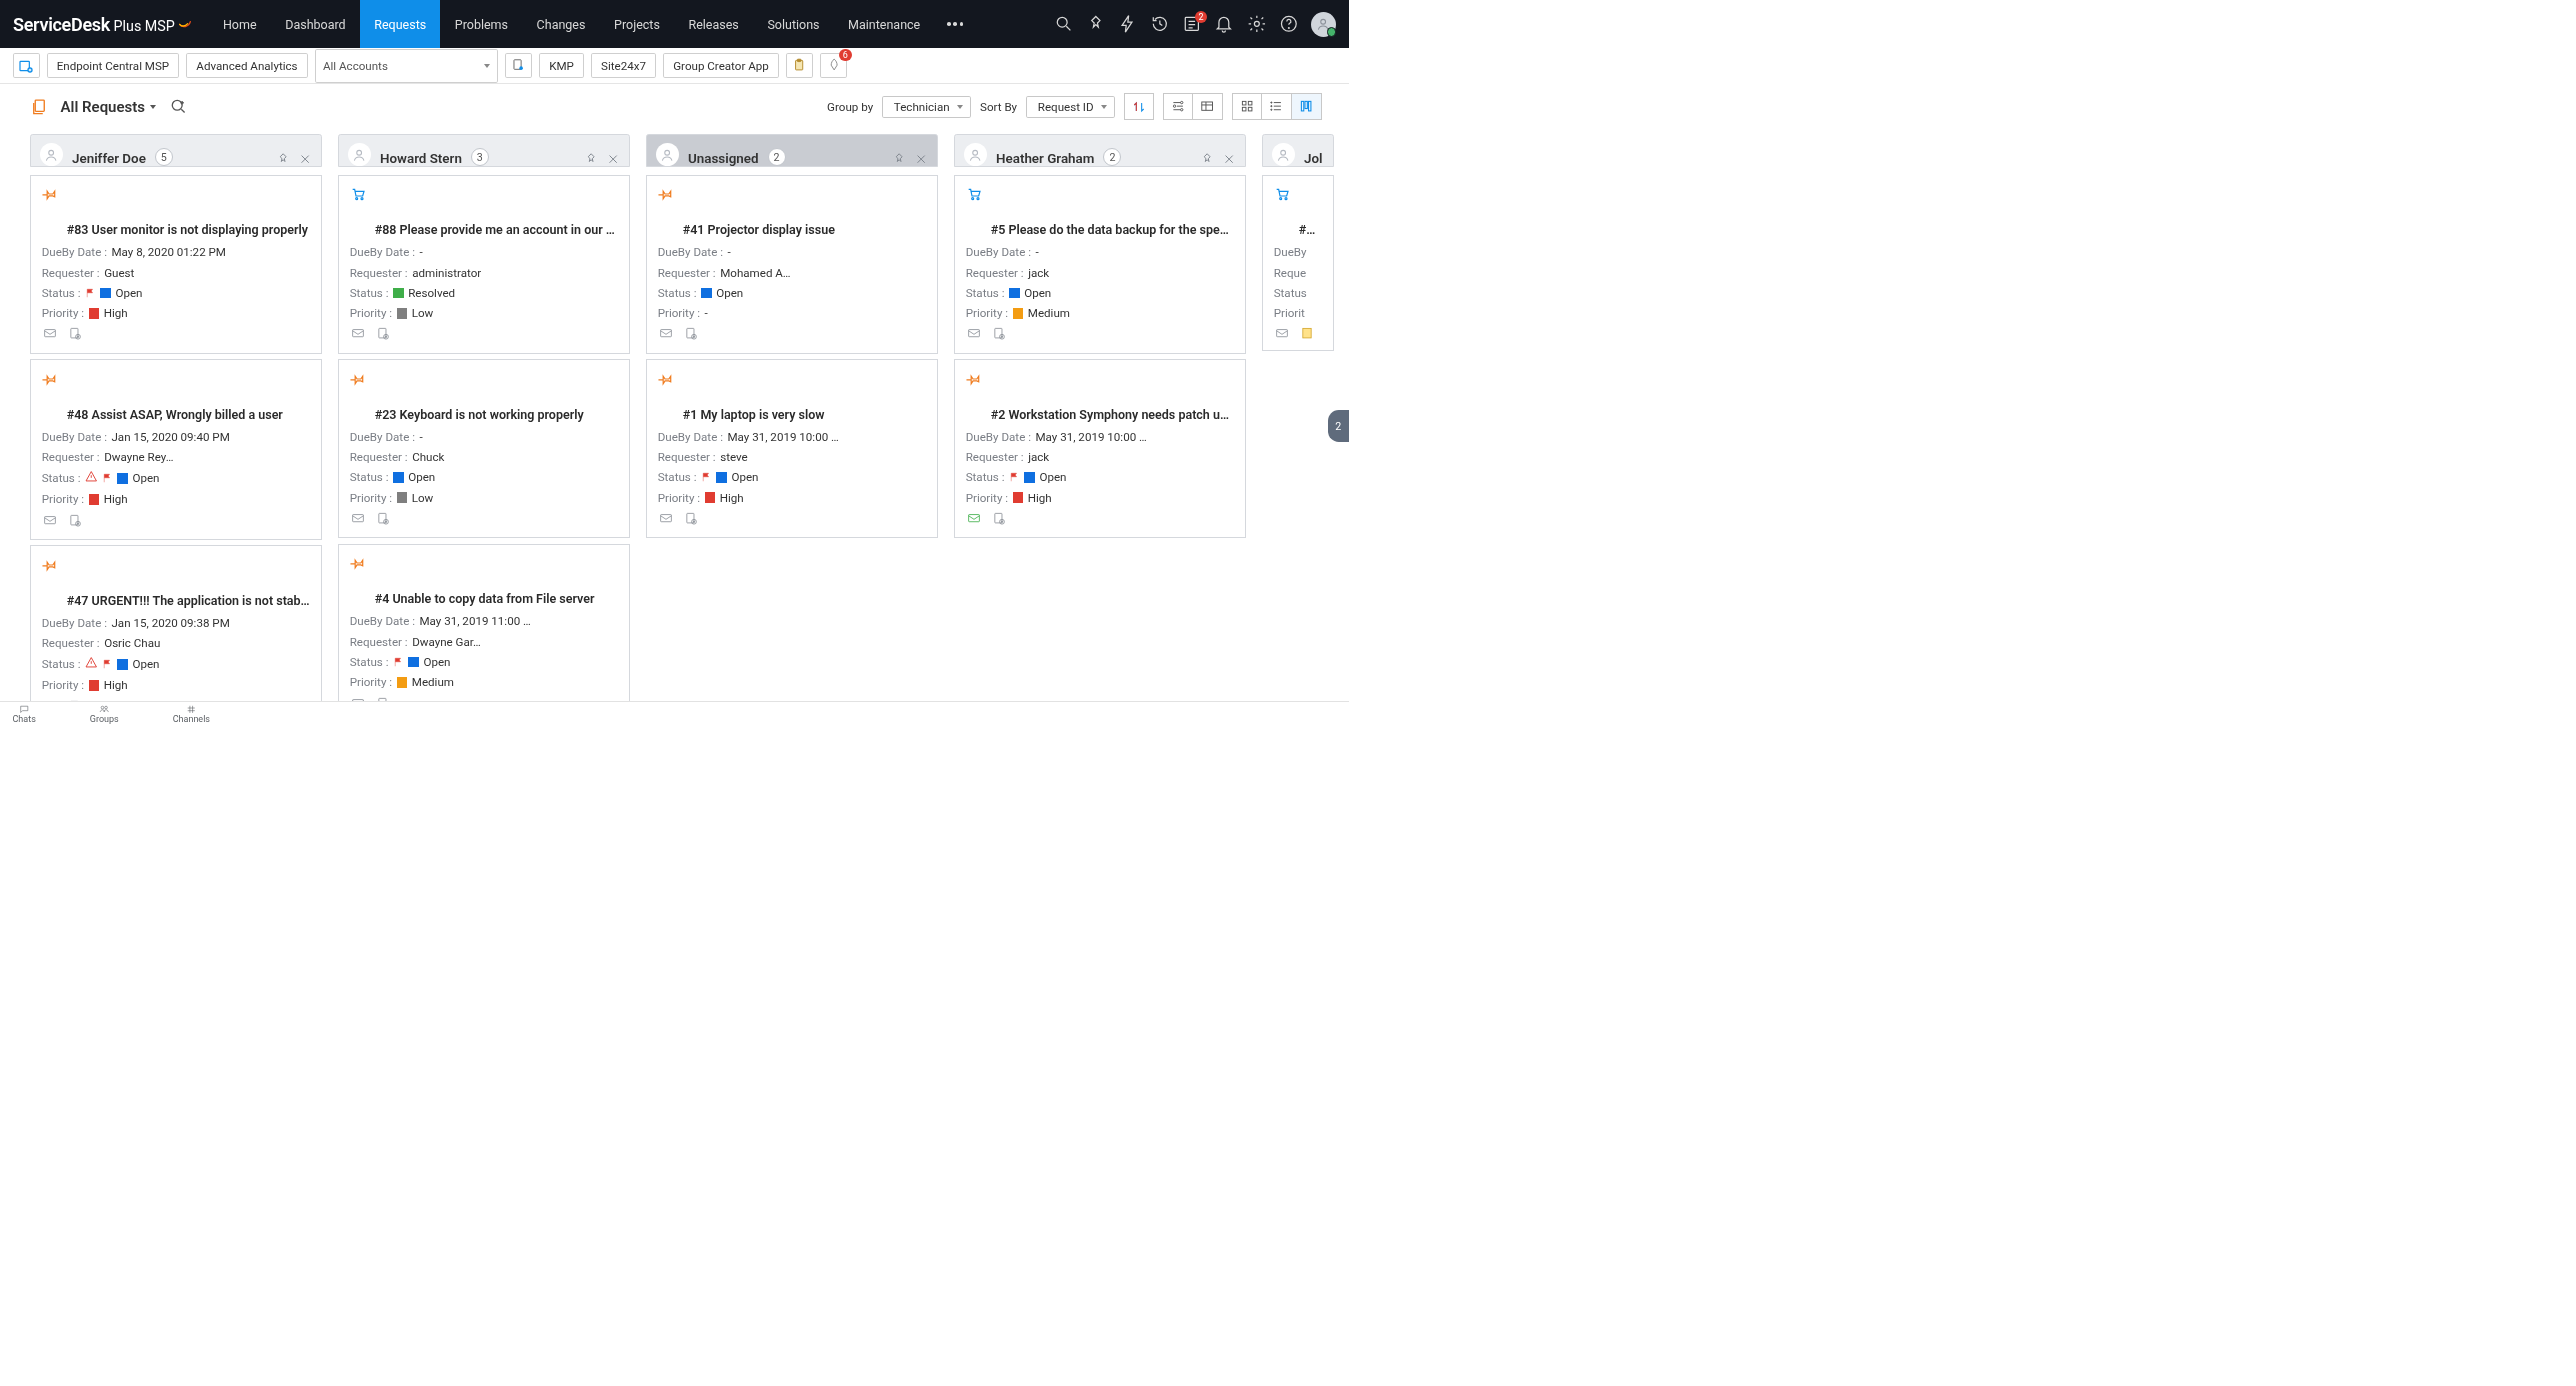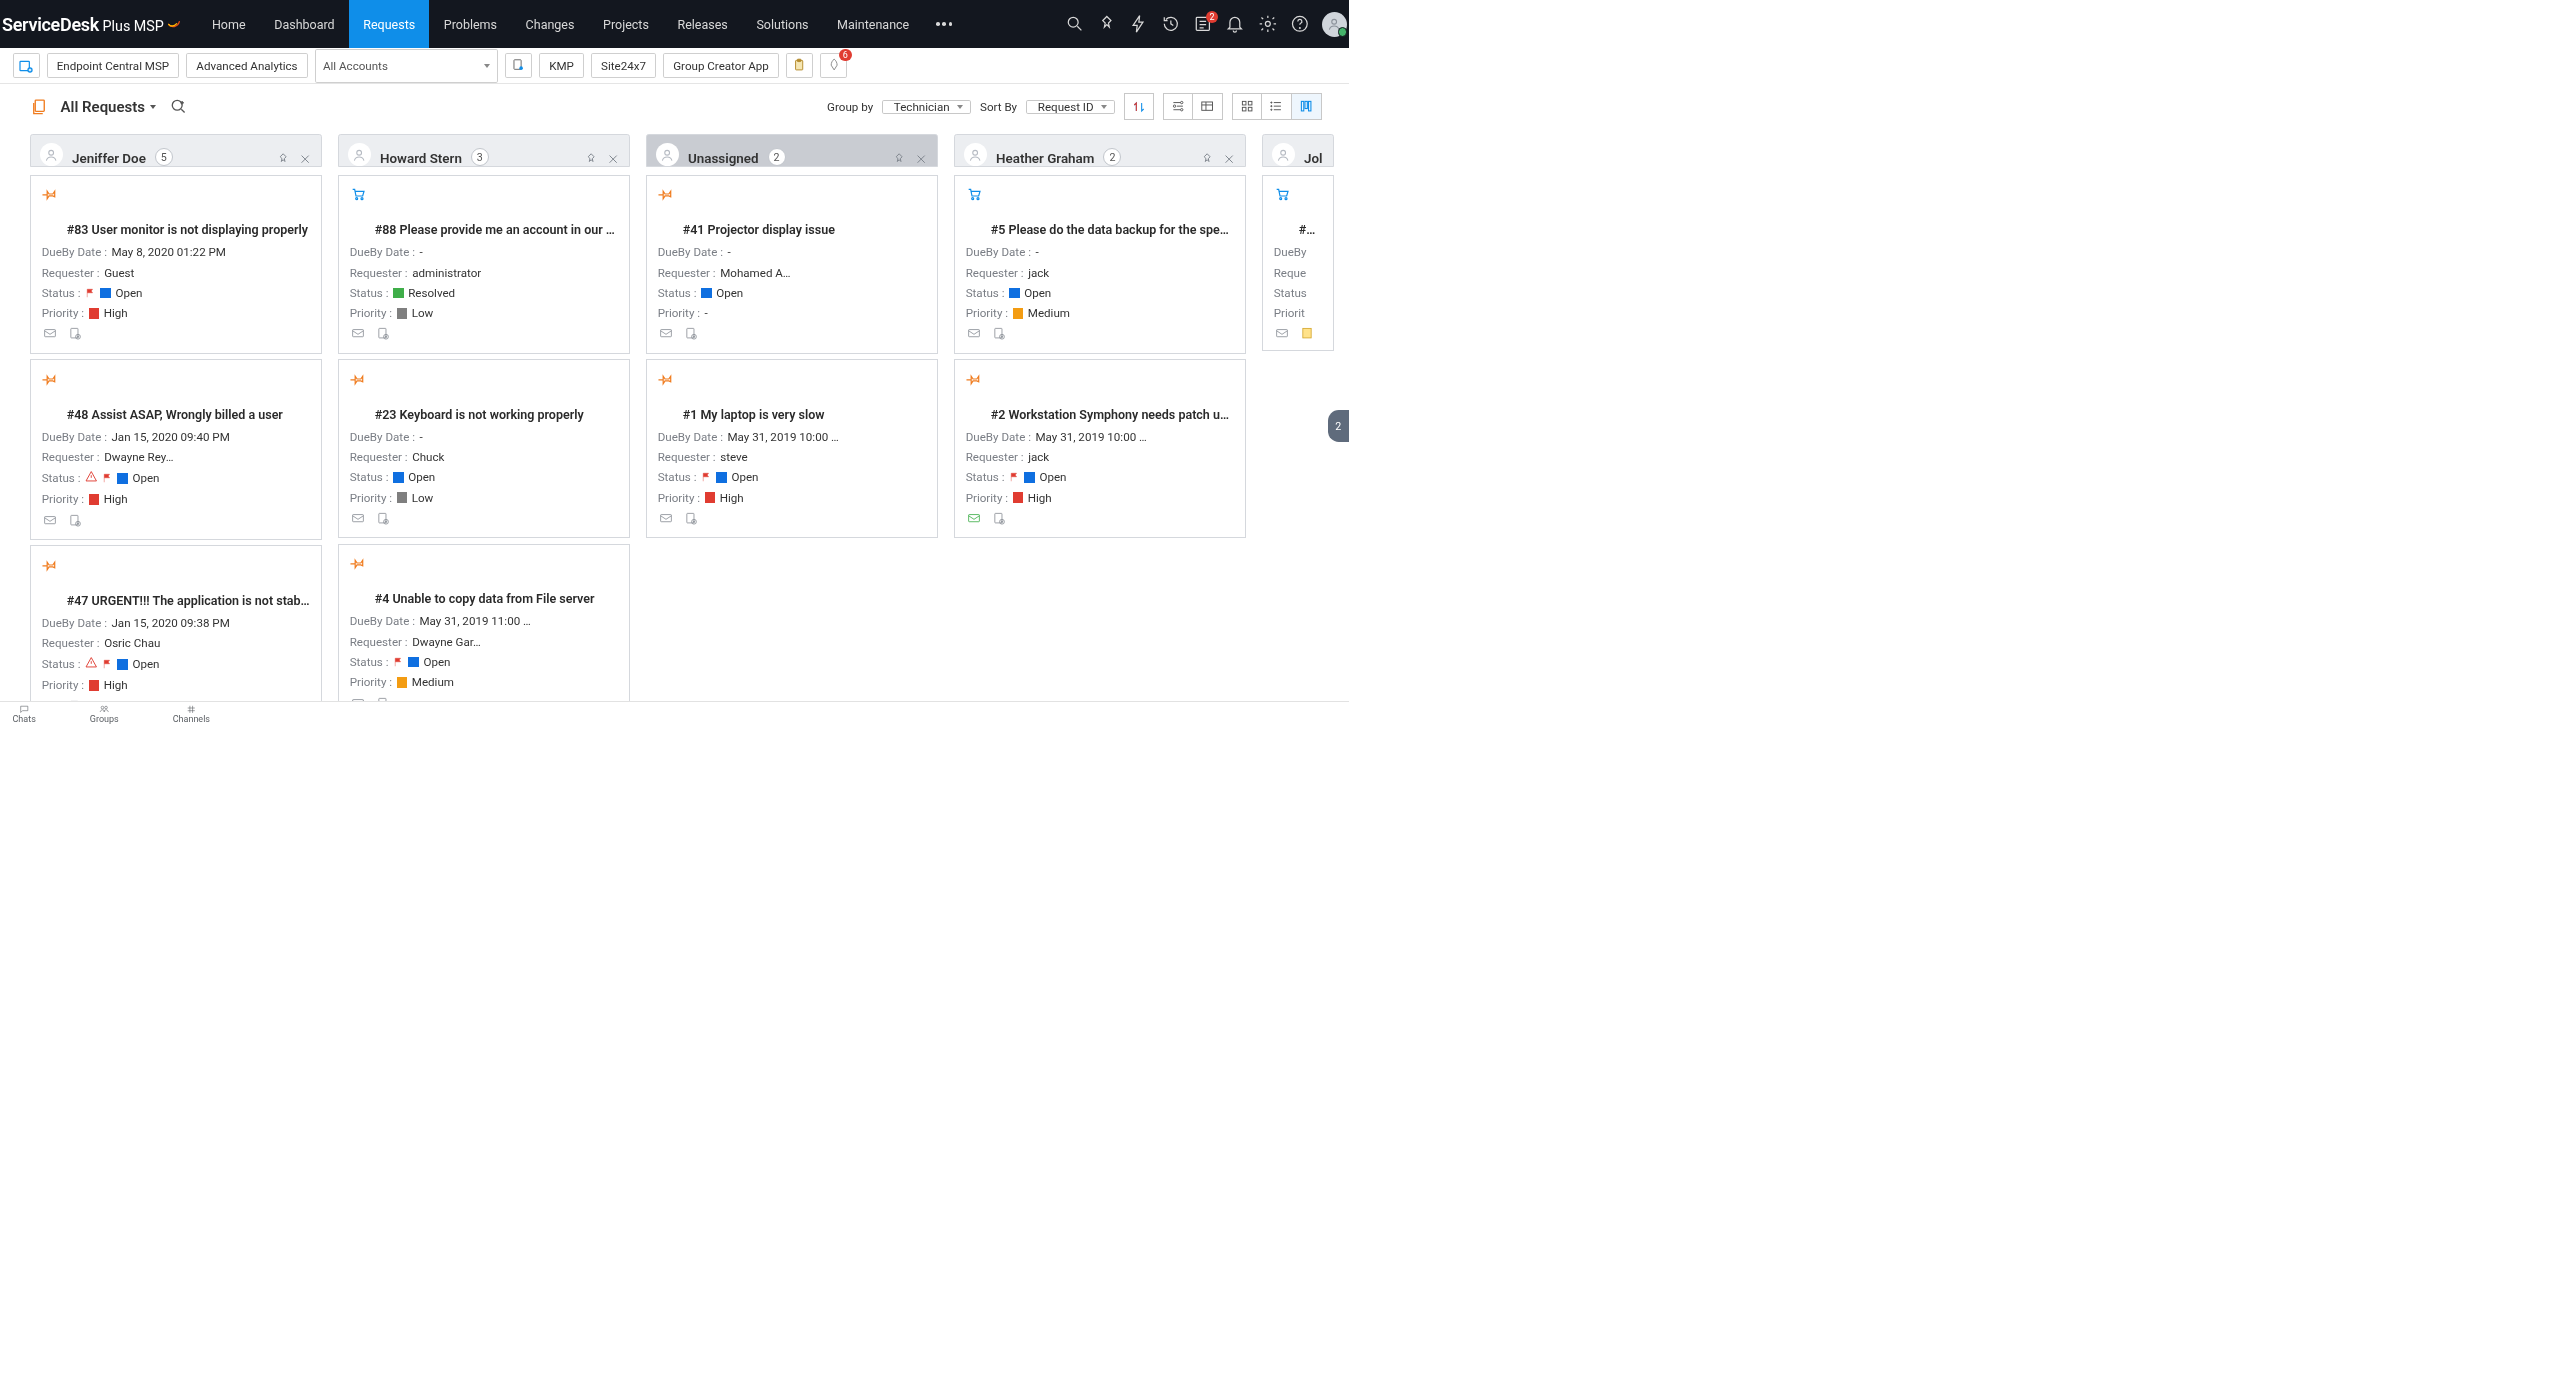--- a/index.html
+++ b/index.html
@@ -1,19 +1,19 @@
 <!DOCTYPE html>
 <html style="font-size:14.3px"><head>
 <meta charset="utf-8">
 <style>
 * { margin: 0; padding: 0; box-sizing: border-box; font-family: -apple-system, BlinkMacSystemFont, "Segoe UI", Roboto, Arial, sans-serif; }
 body { background: #fff; width: 1349px; height: 726px; overflow: hidden; position: relative; }
 
 
-.topnav { background: #13171f; height: 48px; display: flex; align-items: center; color: #fff; padding: 0 2px; }
+.topnav { background: #13171f; height: 48px; display: flex; align-items: center; color: #fff; padding: 0 13px; }
 .logo { display: flex; align-items: baseline; margin-right: 16px; }
 .logo-main { font-size: 18px; font-weight: 600; letter-spacing: -0.3px; }
 .logo-sub { font-size: 14.3px; font-weight: 400; margin-left: 3.6px; }
 .logo-swirl { width: 16px; height: 16px; margin-left: 1.8px; display: inline-block; }
 .nav-items { display: flex; height: 100%; }
 .nav-item { padding: 0 14.3px; display: flex; align-items: center; font-size: 12.5px; color: #d8d8d8; cursor: pointer; }
 .nav-item.active { background: #0f8ee9; color: #fff; }
 .nav-ellipsis { padding: 0 12.5px; display: flex; align-items: center; gap: 2.7px; }
 .nav-ellipsis span { width: 3.6px; height: 3.6px; border-radius: 50%; background: #d8d8d8; }
 .nav-right { margin-left: auto; display: flex; align-items: center; gap: 12.5px; }
@@ -31,21 +31,21 @@
 .rocket { position: relative; }
 .rocket .nav-badge { top: -5.4px; right: -5.4px; }
 
 
 .toolbar { height: 45px; display: flex; align-items: center; padding: 0 27px 0 30px; }
 .tool-left { display: flex; align-items: center; gap: 12.5px; }
 .tool-left svg.copy { width: 18px; height: 19.7px; stroke: #f07c1f; fill: none; stroke-width: 1.8; }
 .view-title { font-size: 15px; font-weight: 600; color: #333; display: flex; align-items: center; gap: 5.4px; cursor: pointer; }
 .pill-search { width: 19.7px; height: 19.7px; }
 .tool-right { margin-left: auto; display: flex; align-items: center; gap: 9px; font-size: 11.6px; color: #333; }
-.dropdown { border: 0.9px solid #c8c8c8; height: 14px; padding: 0 7.2px 0 10.7px; display: flex; align-items: center; gap: 7.2px; border-radius: 1.8px; cursor: pointer; background: #fff; }
+.dropdown { border: 0.9px solid #c8c8c8; height: 22px; padding: 0 7.2px 0 10.7px; display: flex; align-items: center; gap: 7.2px; border-radius: 1.8px; cursor: pointer; background: #fff; }
 .btngrp { display: flex; }
 .btngrp .iconbox { border: 0.9px solid #c8c8c8; width: 30px; height: 27px; display: flex; align-items: center; justify-content: center; cursor: pointer; }
 .btngrp .iconbox + .iconbox { border-left: none; }
 .btngrp .iconbox.active { background: #eef6fd; }
 .btngrp .iconbox.active svg { stroke: #0f8ee9; }
 
 
 .board { padding: 5.4px 0 0 30px; display: flex; gap: 16px; overflow: hidden; }
 .column { width: 292px; flex: 0 0 292px; }
 .col-head { height: 33px; background: #eceef1; border: 0.9px solid #d5d8dd; border-radius: 2.7px 2.7px 0 0; display: flex; align-items: flex-end; padding: 0 9px; gap: 9px; }

